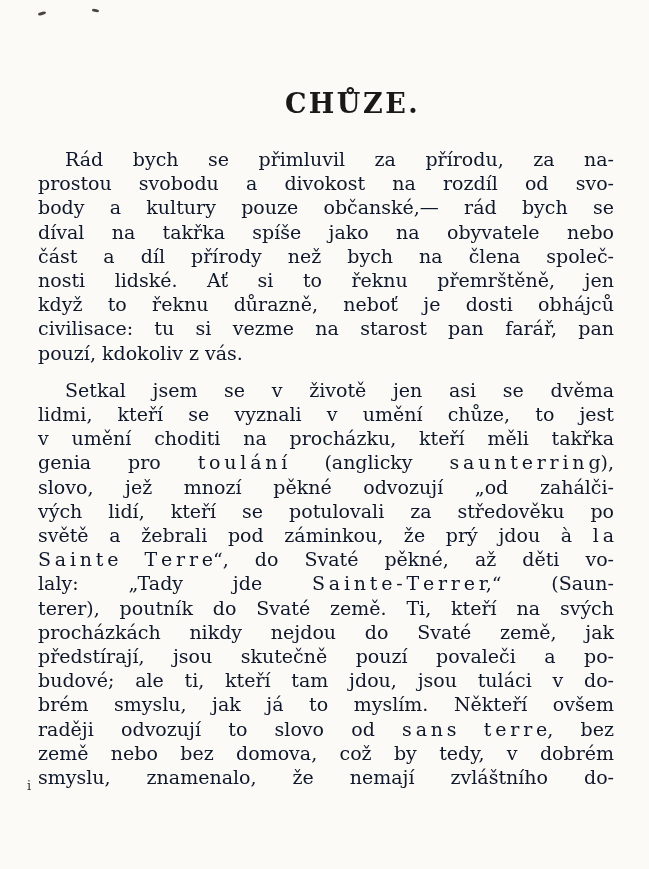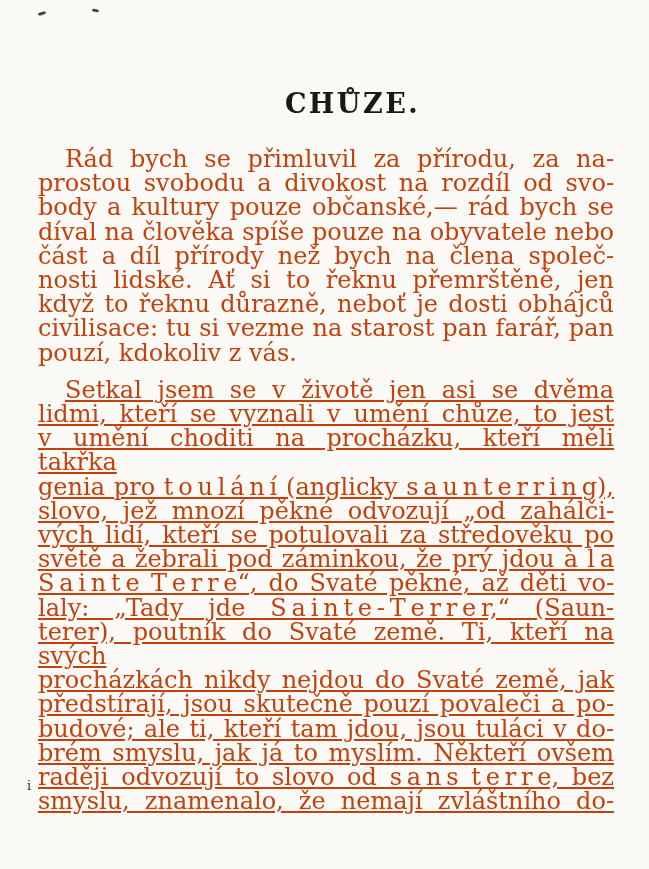--- a/index.html
+++ b/index.html
@@ -25,25 +25,25 @@
     letter-spacing: 2.5px;
     color: #1b1917;
     padding-left: 28px;
   }
   .body-text {
     position: absolute;
     top: 147px; left: 38px;
     width: 576px;
   }
   .para {
-    font-size: 24px;
+    font-size: 19px;
     line-height: 24.2px;
-    color: #c2410c;
+    color: #0f172a;
   }
-  .para + .para { margin-top: 13px; text-decoration: underline; }
+  .para + .para { margin-top: 13px; }
   .para .line {
     text-align: justify;
     text-align-last: justify;
     white-space: normal;
   }
   .para .line:first-child { text-indent: 27px; }
   
   .para:first-child .line:last-child { text-align-last: left; }
   .sig {
     position: absolute;
@@ -66,21 +66,21 @@
   <div class="speck s1"></div>
   <div class="speck s2"></div>
 
   <h1 class="title">CHŮZE.</h1>
 
   <div class="body-text">
     <div class="para">
         <div class="line">Rád bych se přimluvil za přírodu, za na-</div>
         <div class="line">prostou svobodu a divokost na rozdíl od svo-</div>
         <div class="line">body a kultury pouze občanské,— rád bych se</div>
-        <div class="line">díval na člověka spíše pouze na obyvatele nebo</div>
+        <div class="line">díval na takřka spíše jako na obyvatele nebo</div>
         <div class="line">část a díl přírody než bych na člena společ-</div>
         <div class="line">nosti lidské. Ať si to řeknu přemrštěně, jen</div>
         <div class="line">když to řeknu důrazně, neboť je dosti obhájců</div>
         <div class="line">civilisace: tu si vezme na starost pan farář, pan</div>
         <div class="line">pouzí, kdokoliv z vás.</div>
       </div>
     <div class="para">
         <div class="line">Setkal jsem se v životě jen asi se dvěma</div>
         <div class="line">lidmi, kteří se vyznali v umění chůze, to jest</div>
         <div class="line">v umění choditi na procházku, kteří měli takřka</div>
@@ -89,18 +89,19 @@
         <div class="line">vých lidí, kteří se potulovali za středověku po</div>
         <div class="line">světě a žebrali pod záminkou, že prý jdou à l a</div>
         <div class="line">S a i n t e T e r r e“, do Svaté pěkné, až děti vo-</div>
         <div class="line">laly: „Tady jde S a i n t e - T e r r e r,“ (Saun-</div>
         <div class="line">terer), poutník do Svaté země. Ti, kteří na svých</div>
         <div class="line">procházkách nikdy nejdou do Svaté země, jak</div>
         <div class="line">předstírají, jsou skutečně pouzí povaleči a po-</div>
         <div class="line">budové; ale ti, kteří tam jdou, jsou tuláci v do-</div>
         <div class="line">brém smyslu, jak já to myslím. Někteří ovšem</div>
         <div class="line">raději odvozují to slovo od s a n s t e r r e, bez</div>
+        <div class="line">země nebo bez domova, což by tedy, v dobrém</div>
         <div class="line">smyslu, znamenalo, že nemají zvláštního do-</div>
       </div>
   </div>
 
   <div class="sig">i</div>
 </div>
 
 </body></html>

